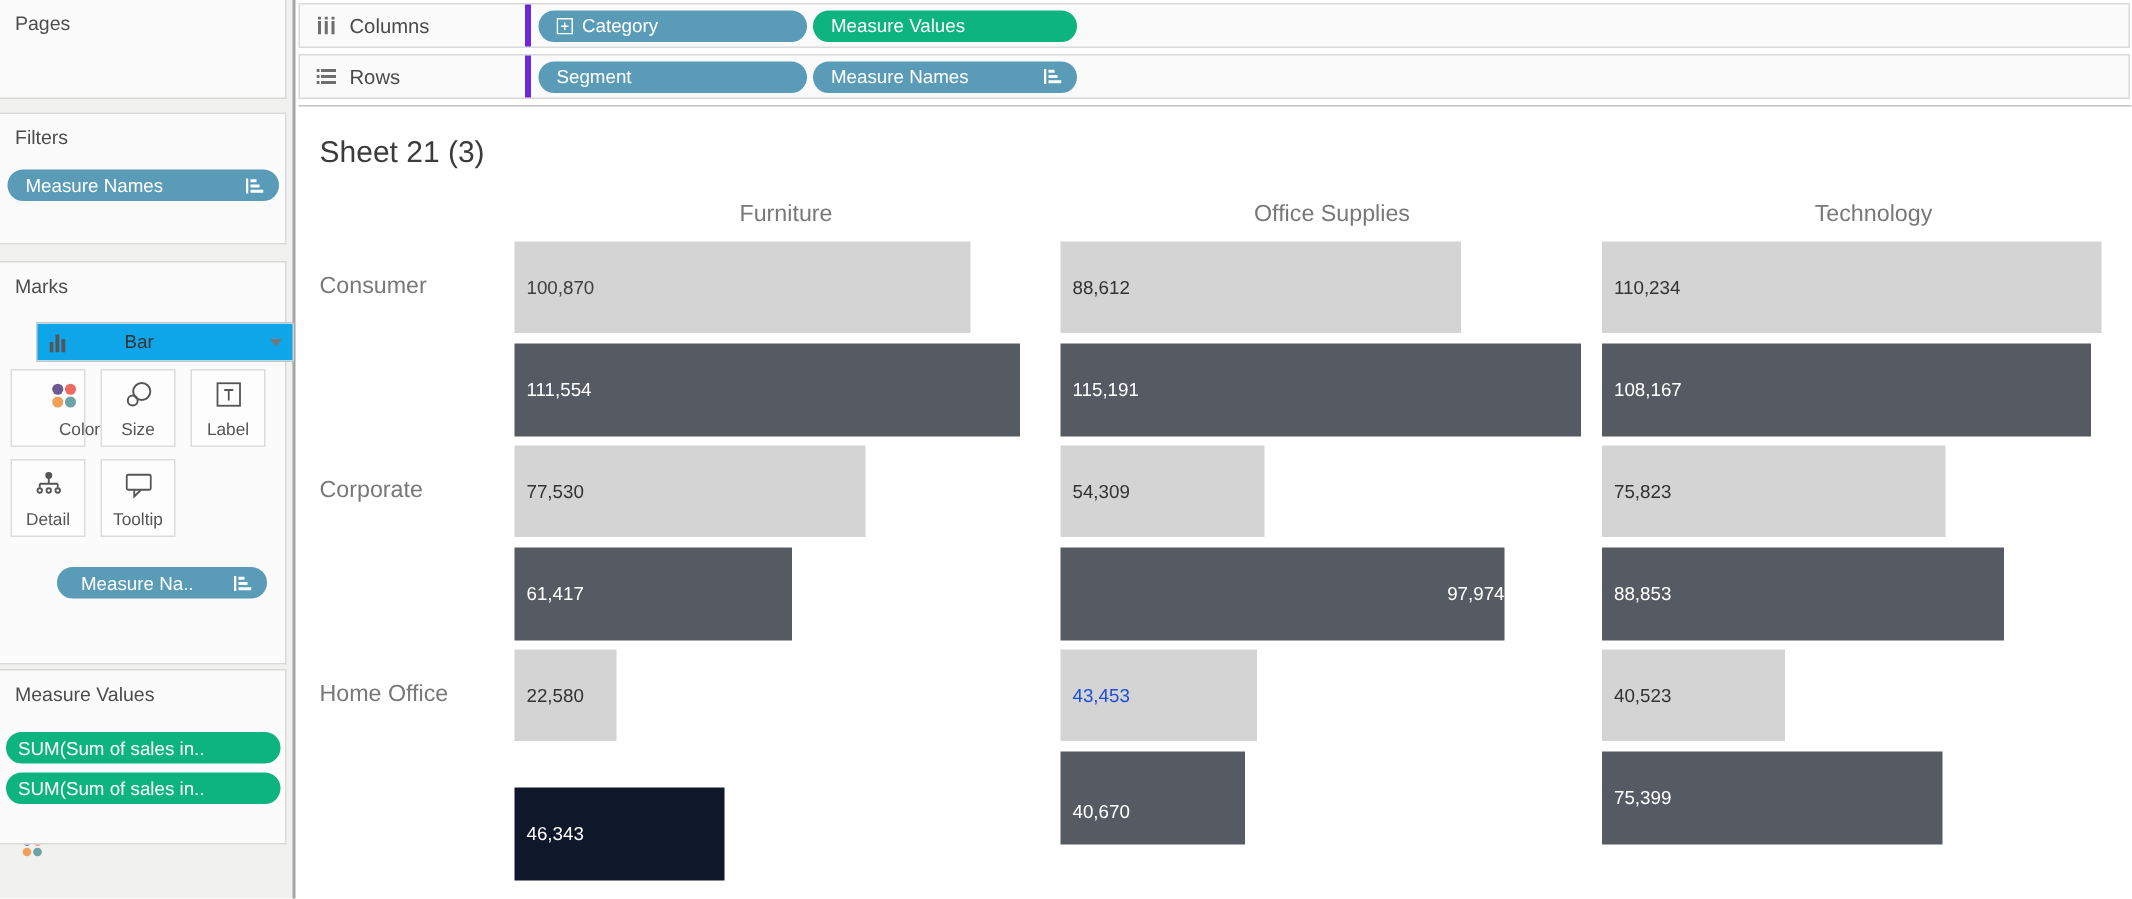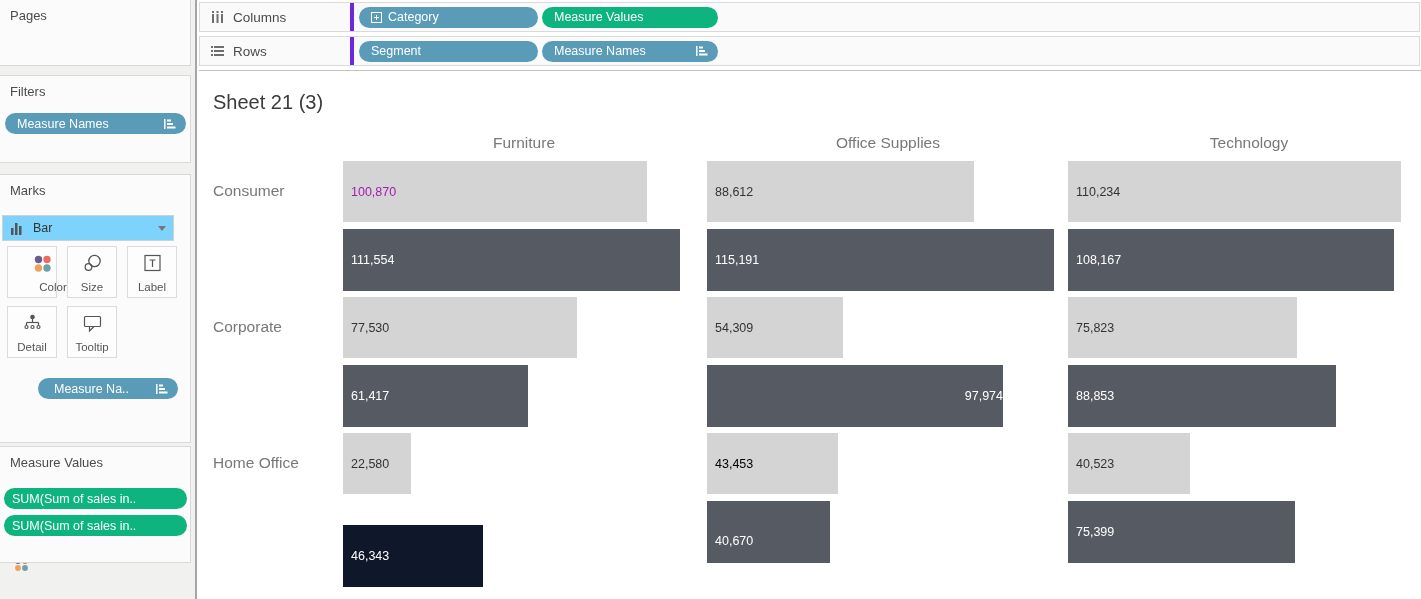--- a/index.html
+++ b/index.html
@@ -21,22 +21,22 @@
   .pill.blue  { background:var(--pill-blue); }
   .pill.green { background:var(--pill-green); }
   .pill .grow { flex:1; }
   .pill svg { flex:none; }
 
   
   .mark-btn { position:absolute; width:50px; height:52px; background:#fdfdfd;
               border:1px solid #dcdcdc; text-align:center; cursor:default; }
   .mark-btn .cap { position:absolute; bottom:4px; width:100%; font-size:11.5px; color:#555; }
   .mark-btn svg { margin-top:5px; }
-  #mark-type { position:absolute; left:2px; top:40px; width:172px; height:26px;
-               background:#7dd3fc; border:1px solid #d0d0d0; display:flex; align-items:center; }
+  #mark-type { position:absolute; left:24px; top:40px; width:172px; height:26px;
+               background:#0ea5e9; border:1px solid #d0d0d0; display:flex; align-items:center;gap:28px; }
   #mark-type .txt { font-size:12.5px; color:#333; margin-left:7px; }
   #mark-type .caret-wrap { margin-left:auto; width:22px; height:24px; display:flex;
                align-items:center; justify-content:center; }
   .caret { width:0; height:0; border-left:4px solid transparent;
            border-right:4px solid transparent; border-top:5px solid #777; }
 
   
   .shelf { position:absolute; left:199px; width:1221px; height:30px;
            background:#fafafa; border:1px solid #dadada; display:flex; align-items:center; }
   .shelf-label-box { width:154px; height:100%; border-right:4px solid #6d28d9;
@@ -238,21 +238,21 @@
 <div id="canvas" class="abs">
   <div id="sheet-title">Sheet 21 (3)</div>
   <div id="chart-area">
       <div class="col-header" style="left: 144px;">Furniture</div>
       <div class="col-header" style="left: 508px;">Office Supplies</div>
       <div class="col-header" style="left: 869px;">Technology</div>
       <div class="row-label" style="top: 110px;">Consumer</div>
       <div class="row-label" style="top: 246px;">Corporate</div>
       <div class="row-label" style="top: 382px;">Home Office</div>
       <div class="bar" style="left: 144px; top: 90px; width: 304px; height: 61px; background: rgb(212, 212, 212);">
-        <span class="val" style="color: #a21caf;">100,870</span>
+        <span class="val" style="color: #404040;">100,870</span>
       </div>
       <div class="bar" style="left: 144px; top: 158px; width: 337px; height: 62px; background: rgb(86, 91, 99);">
         <span class="val" style="color: rgb(255, 255, 255);">111,554</span>
       </div>
       <div class="bar" style="left: 508px; top: 90px; width: 267px; height: 61px; background: rgb(212, 212, 212);">
         <span class="val" style="color: rgb(51, 51, 51);">88,612</span>
       </div>
       <div class="bar" style="left: 508px; top: 158px; width: 347px; height: 62px; background: rgb(86, 91, 99);">
         <span class="val" style="color: rgb(255, 255, 255);">115,191</span>
       </div>
@@ -280,21 +280,21 @@
       <div class="bar" style="left: 869px; top: 294px; width: 268px; height: 62px; background: rgb(86, 91, 99);">
         <span class="val" style="color: rgb(255, 255, 255);">88,853</span>
       </div>
       <div class="bar" style="left: 144px; top: 362px; width: 68px; height: 61px; background: rgb(212, 212, 212);">
         <span class="val" style="color: rgb(51, 51, 51);">22,580</span>
       </div>
       <div class="bar" style="left: 144px; top: 454px; width: 140px; height: 62px; background: #0f172a;">
         <span class="val" style="color: rgb(255, 255, 255);">46,343</span>
       </div>
       <div class="bar" style="left: 508px; top: 362px; width: 131px; height: 61px; background: rgb(212, 212, 212);">
-        <span class="val" style="color: #000000;">43,453</span>
+        <span class="val" style="color: #1d4ed8;">43,453</span>
       </div>
       <div class="bar" style="left: 508px; top: 430px; width: 123px; height: 62px; background: rgb(86, 91, 99);">
         <span class="val" style="color: rgb(255, 255, 255); margin-top: 18px;">40,670</span>
       </div>
       <div class="bar" style="left: 869px; top: 362px; width: 122px; height: 61px; background: rgb(212, 212, 212);">
         <span class="val" style="color: rgb(51, 51, 51);">40,523</span>
       </div>
       <div class="bar" style="left: 869px; top: 430px; width: 227px; height: 62px; background: rgb(86, 91, 99);">
         <span class="val" style="color: rgb(255, 255, 255);">75,399</span>
       </div>

